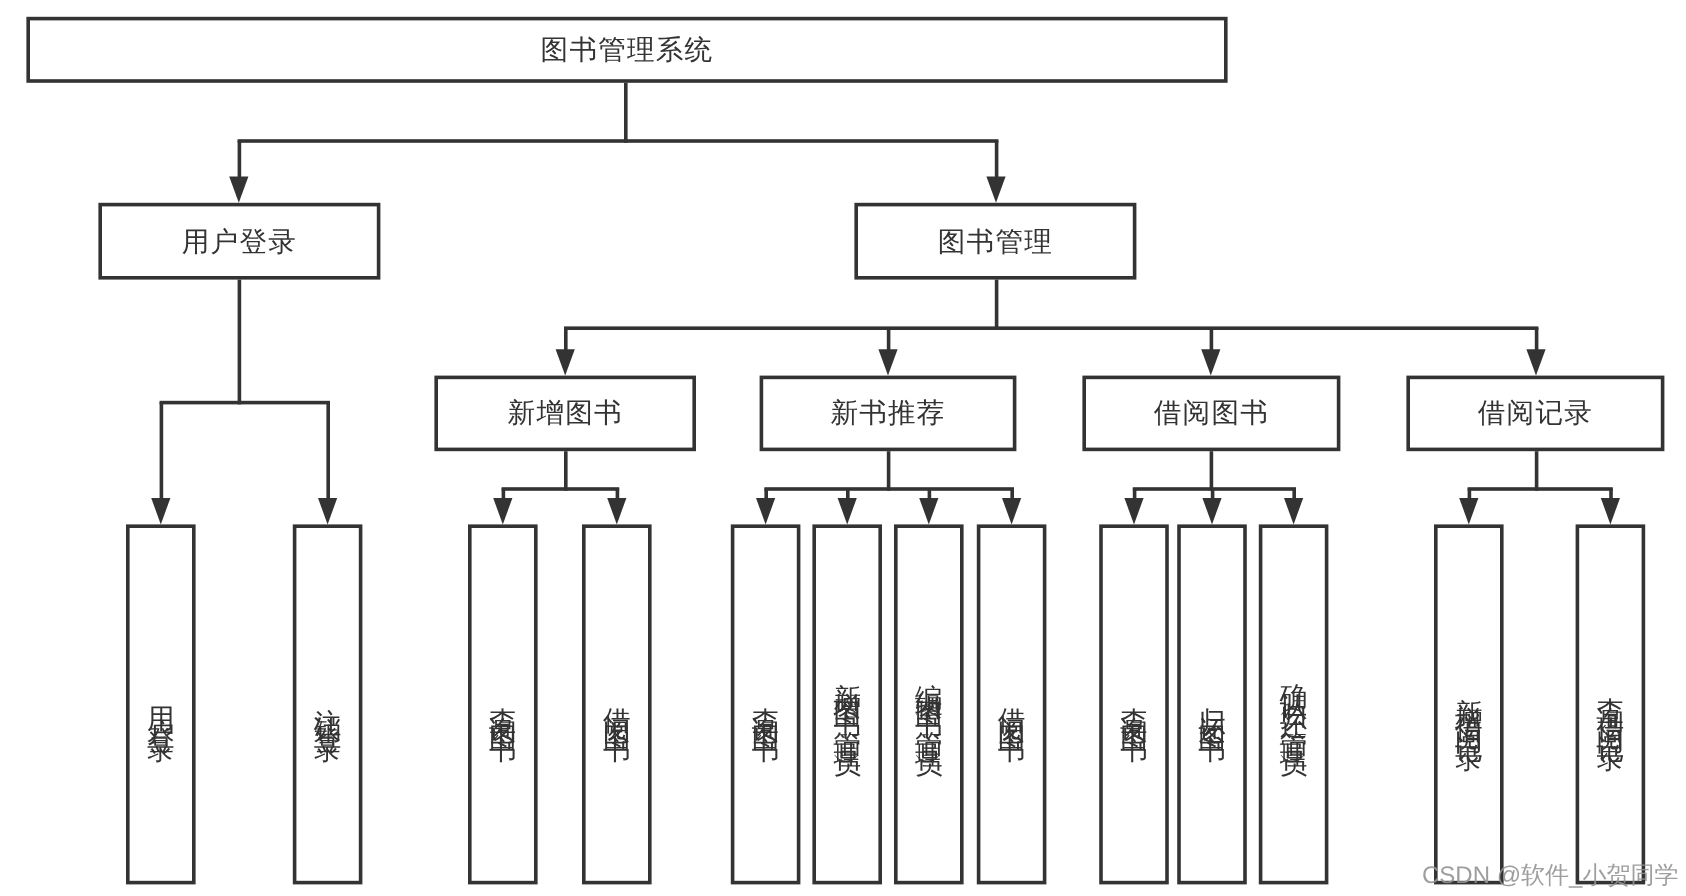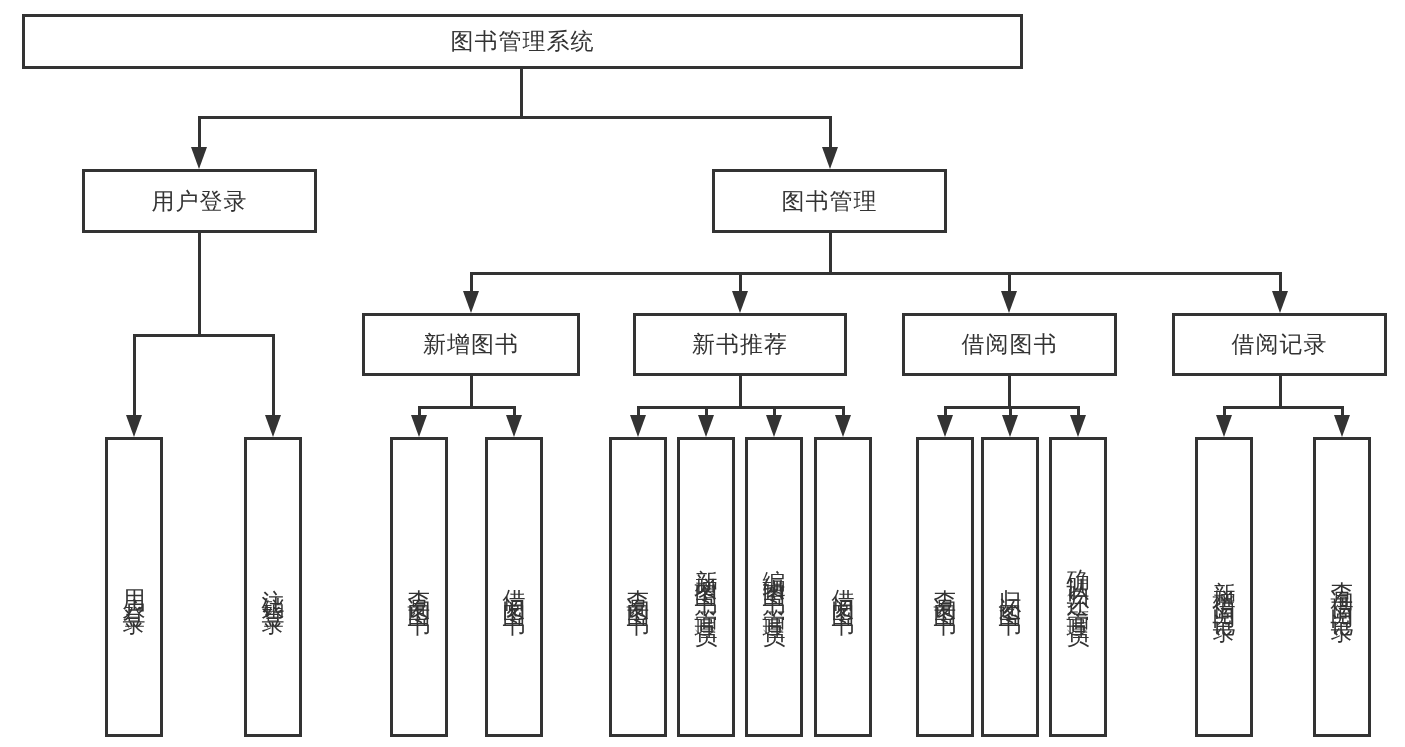--- a/index.html
+++ b/index.html
@@ -122,20 +122,21 @@
   <div class="node leaf" style="left:1049px; top:437px; width:58px; height:300px;">
     <span class="v-label">确认归还（管理员）</span>
   </div>
   <div class="node leaf" style="left:1195px; top:437px; width:58px; height:300px;">
     <span class="v-label">新增借阅记录</span>
   </div>
   <div class="node leaf" style="left:1313px; top:437px; width:58px; height:300px;">
     <span class="v-label">查询借阅记录</span>
   </div>
 
+  <div class="watermark">CSDN @软件_小贺同学</div>
 
 <div class="v-line" style="left: 519.5px; top: 69px; width: 3px; height: 50px;"></div>
     <div class="v-line" style="left: 197.5px; top: 233px; width: 3px; height: 104px;"></div>
     <div class="v-line" style="left: 828.5px; top: 233px; width: 3px; height: 42px;"></div>
     <div class="v-line" style="left: 469.5px; top: 376px; width: 3px; height: 33px;"></div>
     <div class="v-line" style="left: 738.5px; top: 376px; width: 3px; height: 33px;"></div>
     <div class="v-line" style="left: 1007.5px; top: 376px; width: 3px; height: 33px;"></div>
     <div class="v-line" style="left: 1278.5px; top: 376px; width: 3px; height: 33px;"></div>
     <div class="h-line" style="left: 197.5px; top: 115.5px; width: 634px; height: 3px;"></div>
     <div class="h-line" style="left: 132.5px; top: 333.5px; width: 142px; height: 3px;"></div>

